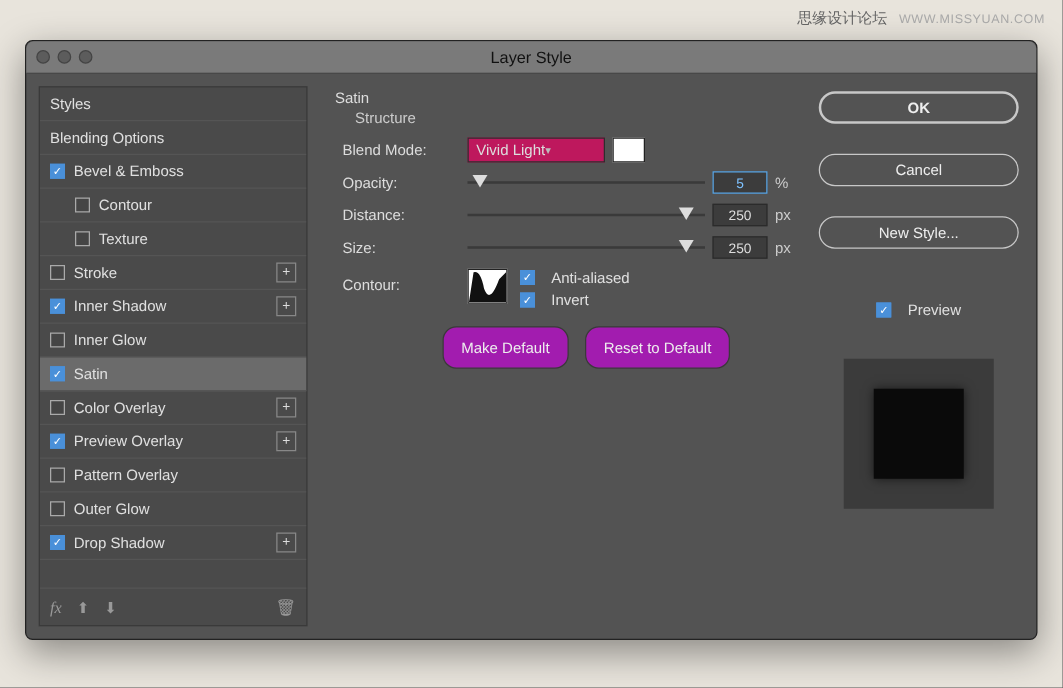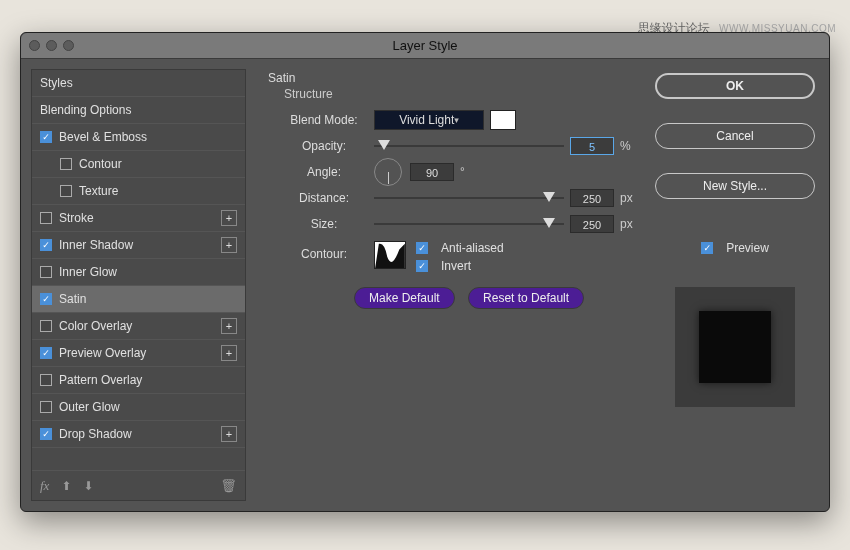--- a/index.html
+++ b/index.html
@@ -1,17 +1,17 @@
 <!DOCTYPE html>
 <html><head>
 <meta charset="utf-8">
 <style>
   * { box-sizing: border-box; margin: 0; padding: 0; font-family: Arial, Helvetica, sans-serif; }
   body { background: #e8e4dc; width: 850px; height: 550px; position: relative; overflow: hidden; }
-  .watermark { position: absolute; top: 20px; right: 14px; color: #888; font-size: 12px; margin-left: 37px; }
+  .watermark { position: absolute; top: 6px; right: 14px; color: #888; font-size: 12px; margin-left: 37px; }
   .watermark .wm1 { color: #666; font-family: "SimHei","Microsoft YaHei",sans-serif; }
   .watermark .wm2 { color: #aaa; font-size: 10px; letter-spacing: 0.5px; margin-left: 6px; }
   .dialog {
     position: absolute; left: 20px; top: 32px; width: 810px; height: 480px;
     background: #535353; border: 1px solid #222; border-radius: 6px;
     box-shadow: 0 10px 30px rgba(0,0,0,.4);
     display: flex; flex-direction: column; color: #e0e0e0; font-size: 12px;
   }
   .titlebar { height: 26px; line-height: 26px; text-align: center; background: #7a7a7a;
     border-bottom: 1px solid #3a3a3a; border-radius: 6px 6px 0 0; color: #111; font-size: 13px; position: relative; }
@@ -32,37 +32,37 @@
   .left-footer .fx { font-style: italic; font-family: Georgia, serif; font-size: 13px; }
   .left-footer .ic { font-size: 12px; }
   .left-footer .trash { margin-left: auto; font-size: 13px; }
 
   
   .mid { flex: 1; padding: 0 4px; }
   .sect-title { color: #ddd; margin: 2px 0 0 4px; }
   .fieldset { border: none; padding-left: 10px; }
   .fieldset .legend { color: #ccc; margin: 2px 0 6px 10px; }
   .row { display: flex; align-items: center; height: 26px; }
-  .lbl { width: 100px; text-align: center; padding-right: 0; color: #ddd; }
-  .select { width: 110px; height: 20px; background: #0f172a; border: 1px solid #2e2e2e; color: #ddd; padding: 0 6px; display: flex; align-items: center; justify-content: center; }
+  .lbl { width: 100px; text-align: left; padding-right: 0; color: #ddd; }
+  .select { width: 110px; height: 20px; background: #be185d; border: 1px solid #2e2e2e; color: #ddd; padding: 0 6px; display: flex; align-items: center; justify-content: flex-start; }
   .select .caret { font-size: 9px; color: #bbb; }
   .swatch { width: 26px; height: 20px; background: #fff; border: 1px solid #222; margin-left: 6px; }
   .slider { position: relative; width: 190px; height: 14px; margin-right: 6px; }
   .slider .track { position: absolute; top: 6px; left: 0; right: 0; height: 2px; background: #3a3a3a; }
   .slider .thumb { position: absolute; top: 1px; width: 0; height: 0; border-left: 6px solid transparent; border-right: 6px solid transparent; border-top: 10px solid #ddd; transform: translateX(-6px); }
   .numbox { width: 44px; height: 18px; background: #3c3c3c; border: 1px solid #2b2b2b; color: #ddd; text-align: center; line-height: 18px; font-size: 11px; }
   .numbox.active { color: #7ec2ff; border-color: #5aa7e8; }
   .unit { margin-left: 6px; color: #ccc; }
   .angle-dial { width: 28px; height: 28px; border: 1px solid #888; border-radius: 50%; position: relative; margin-right: 8px; }
   .angle-dial::after { content: ""; position: absolute; left: 50%; top: 50%; width: 1px; height: 12px; background: #ccc; transform-origin: top center; transform: rotate(0deg); }
   .contour-thumb { width: 32px; height: 28px; background: #fff; border: 1px solid #222; margin-right: 10px; position: relative; overflow: hidden; }
   .contour-thumb svg { width: 100%; height: 100%; }
   .col-chks { display: flex; flex-direction: column; gap: 4px; }
   .col-chks .cline { display: flex; align-items: center; gap: 6px; }
-  .btn { height: 22px; padding: 6px 14px; background: #4c1d95; border: 1px solid #3a3a3a; border-radius: 11px; color: #eee; display: inline-flex; align-items: center; justify-content: center; cursor: default; }
+  .btn { height: 34px; padding: 6px 14px; background: #a21caf; border: 1px solid #3a3a3a; border-radius: 11px; color: #eee; display: inline-flex; align-items: center; justify-content: center; cursor: default; }
   .btn + .btn { margin-left: 10px; }
   .btnrow { margin-top: 14px; padding-left: 80px; }
 
   
   .right { width: 160px; display: flex; flex-direction: column; align-items: stretch; gap: 24px; padding-top: 4px; }
   .rbtn { height: 26px; border: 1px solid #c8c8c8; border-radius: 13px; color: #eee; display: flex; align-items: center; justify-content: center; background: #535353; }
   .rbtn.primary { border-width: 2px; font-weight: 600; }
   .preview-line { display: flex; align-items: center; justify-content: center; gap: 6px; margin-top: 18px; }
   .preview-box { margin: 8px auto 0; width: 120px; height: 120px; background: #3b3b3b; display: flex; align-items: center; justify-content: center; }
   .preview-inner { width: 72px; height: 72px; background: #0a0a0a; box-shadow: 0 0 8px rgba(0,0,0,.6); }
@@ -174,26 +174,20 @@
         <div class="row">
           <div class="lbl">Opacity:</div>
           <div class="slider">
             <div class="track"></div>
               <div class="thumb" style="left:5%"></div>
           </div>
           <div class="numbox active">5</div>
           <span class="unit">%</span>
         </div>
 
-        <div class="row">
-          <div class="lbl">Angle:</div>
-          <div class="angle-dial"></div>
-          <div class="numbox">90</div>
-          <span class="unit">°</span>
-        </div>
 
         <div class="row">
           <div class="lbl">Distance:</div>
           <div class="slider">
             <div class="track"></div>
               <div class="thumb" style="left:92%"></div>
           </div>
           <div class="numbox">250</div>
           <span class="unit">px</span>
         </div>

